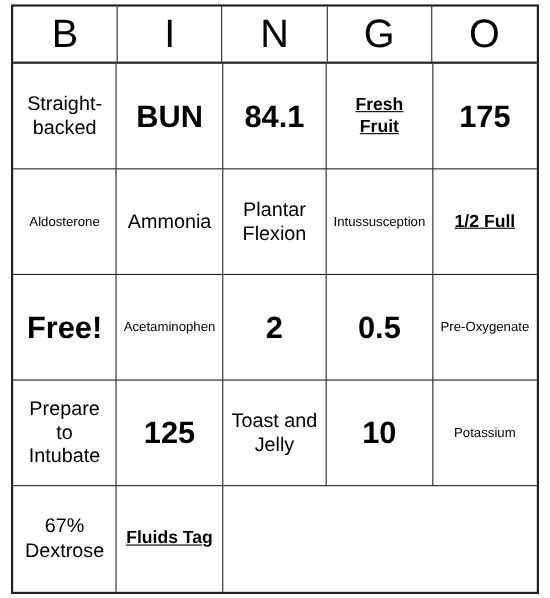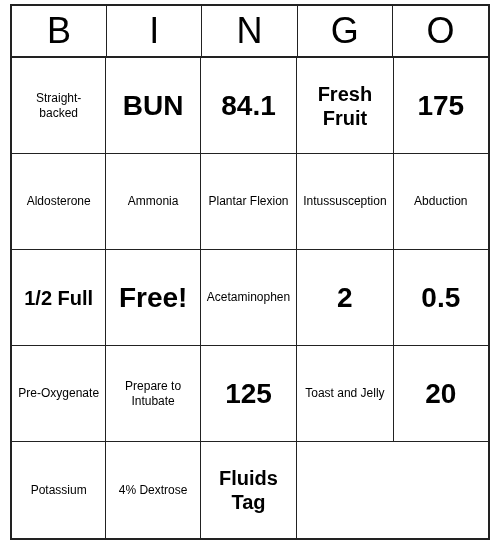--- a/index.html
+++ b/index.html
@@ -48,40 +48,41 @@
     }
 
     .bingo-cell {
       border-right: 1px solid #222;
       border-bottom: 1px solid #222;
       display: flex;
       justify-content: center;
       align-items: center;
       text-align: center;
       padding: 6px;
-      font-size: 12px;
+      font-size: 18px;
       line-height: 1.2;
     }
 
     .bingo-cell:nth-child(5n) {
       border-right: none;
     }
 
     .bingo-cell:nth-child(n+21) {
       border-bottom: none;
     }
 
     .cell-large {
       font-size: 28px;
       font-weight: bold;
     }
 
     .cell-medium {
-      font-size: 20px;
+      font-size: 16px;
       font-weight: bold;
+      text-decoration: underline;
     }
 
     .cell-small {
       font-size: 12px;
     }
   </style>
 </head>
 <body>
 
 <div class="bingo-card">
@@ -95,28 +96,27 @@
   <div class="bingo-grid">
   <div class="bingo-cell">Straight-backed</div>
       <div class="bingo-cell cell-large">BUN</div>
       <div class="bingo-cell cell-large">84.1</div>
       <div class="bingo-cell cell-medium">Fresh Fruit</div>
       <div class="bingo-cell cell-large">175</div>
       <div class="bingo-cell cell-small">Aldosterone</div>
       <div class="bingo-cell">Ammonia</div>
       <div class="bingo-cell">Plantar Flexion</div>
       <div class="bingo-cell cell-small">Intussusception</div>
-      <div class="bingo-cell">Abduction</div>
       <div class="bingo-cell cell-medium">1/2 Full</div>
       <div class="bingo-cell cell-large">Free!</div>
       <div class="bingo-cell cell-small">Acetaminophen</div>
       <div class="bingo-cell cell-large">2</div>
       <div class="bingo-cell cell-large">0.5</div>
       <div class="bingo-cell cell-small">Pre-Oxygenate</div>
       <div class="bingo-cell">Prepare to Intubate</div>
       <div class="bingo-cell cell-large">125</div>
       <div class="bingo-cell">Toast and Jelly</div>
-      <div class="bingo-cell cell-large">20</div>
+      <div class="bingo-cell cell-large">10</div>
       <div class="bingo-cell cell-small">Potassium</div>
-      <div class="bingo-cell">4% Dextrose</div>
+      <div class="bingo-cell">67% Dextrose</div>
       <div class="bingo-cell cell-medium">Fluids Tag</div>
     </div>
 </div>
 
 </body></html>

